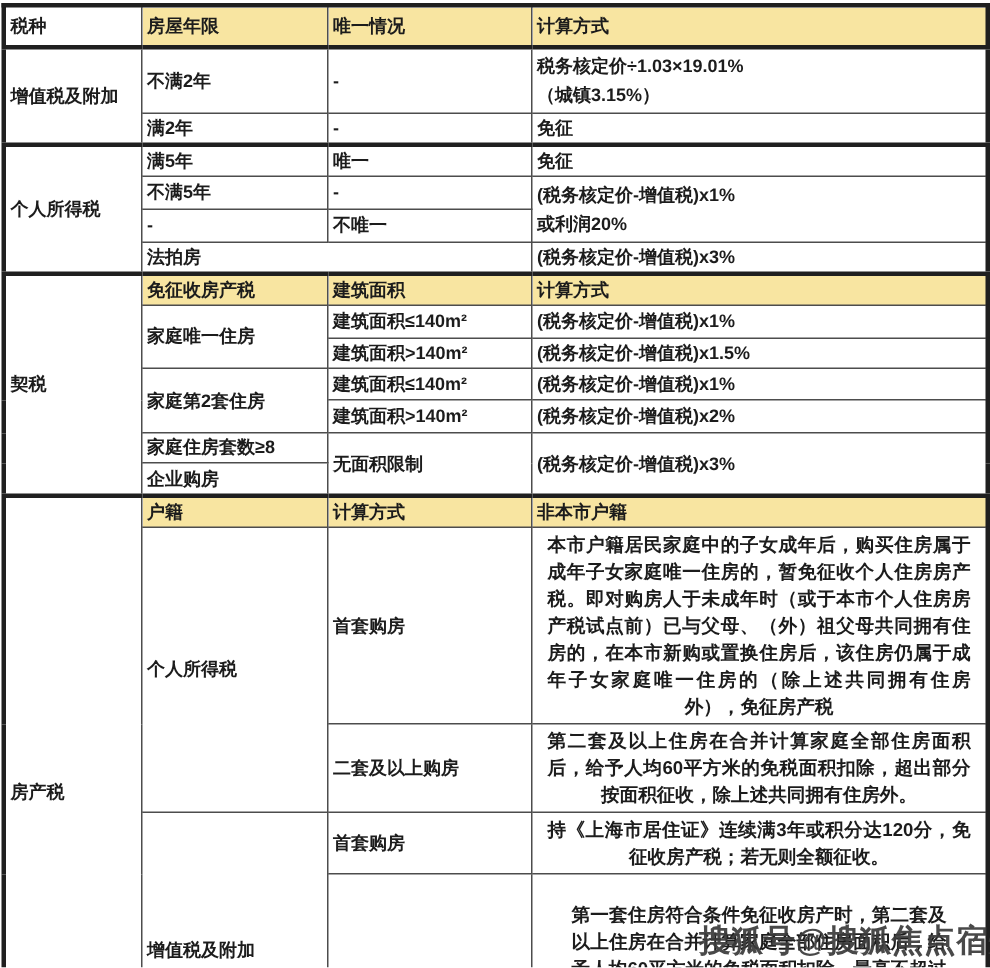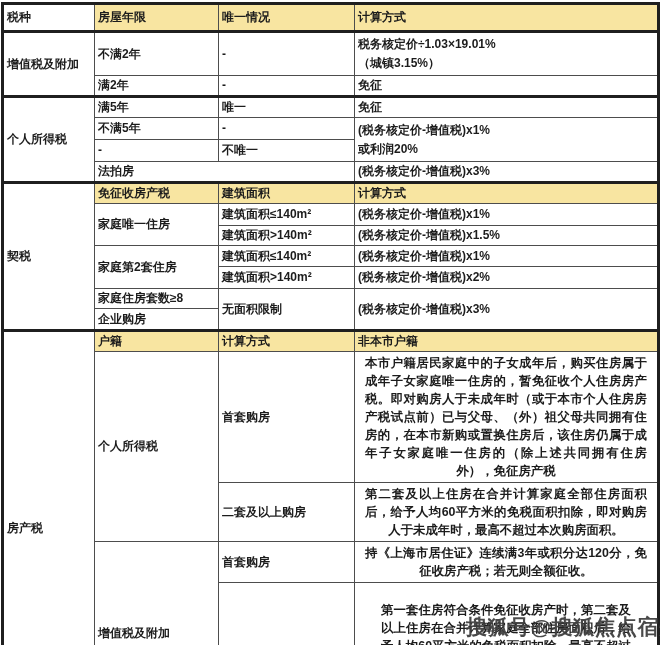--- a/index.html
+++ b/index.html
@@ -128,21 +128,21 @@
       <td class="yellow">计算方式</td>
       <td class="yellow">非本市户籍</td>
     </tr>
     <tr style="height:110px">
       <td rowspan="2">个人所得税</td>
       <td>首套购房</td>
       <td class="policy">本市户籍居民家庭中的子女成年后，购买住房属于成年子女家庭唯一住房的，暂免征收个人住房房产税。即对购房人于未成年时（或于本市个人住房房产税试点前）已与父母、（外）祖父母共同拥有住房的，在本市新购或置换住房后，该住房仍属于成年子女家庭唯一住房的（除上述共同拥有住房外），免征房产税</td>
     </tr>
     <tr style="height:52px">
       <td>二套及以上购房</td>
-      <td class="policy">第二套及以上住房在合并计算家庭全部住房面积后，给予人均60平方米的免税面积扣除，即对购房人于未成年时，最高不超过本次购房面积。</td>
+      <td class="policy">第二套及以上住房在合并计算家庭全部住房面积后，给予人均60平方米的免税面积扣除，超出部分按面积征收，除上述共同拥有住房外。</td>
     </tr>
     <tr style="height:40px">
       <td rowspan="2">增值税及附加</td>
       <td>首套购房</td>
       <td class="policy">持《上海市居住证》连续满3年或积分达120分，免征收房产税；若无则全额征收。</td>
     </tr>
     <tr style="height:82px">
       <td>二套及以上购房</td>
       <td class="policy left">
         <p>第一套住房符合条件免征收房产时，第二套及以上住房在合并计算家庭全部住房面积后，给予人均60平方米的免税面积扣除，最高不超过本次购房面积；</p>

